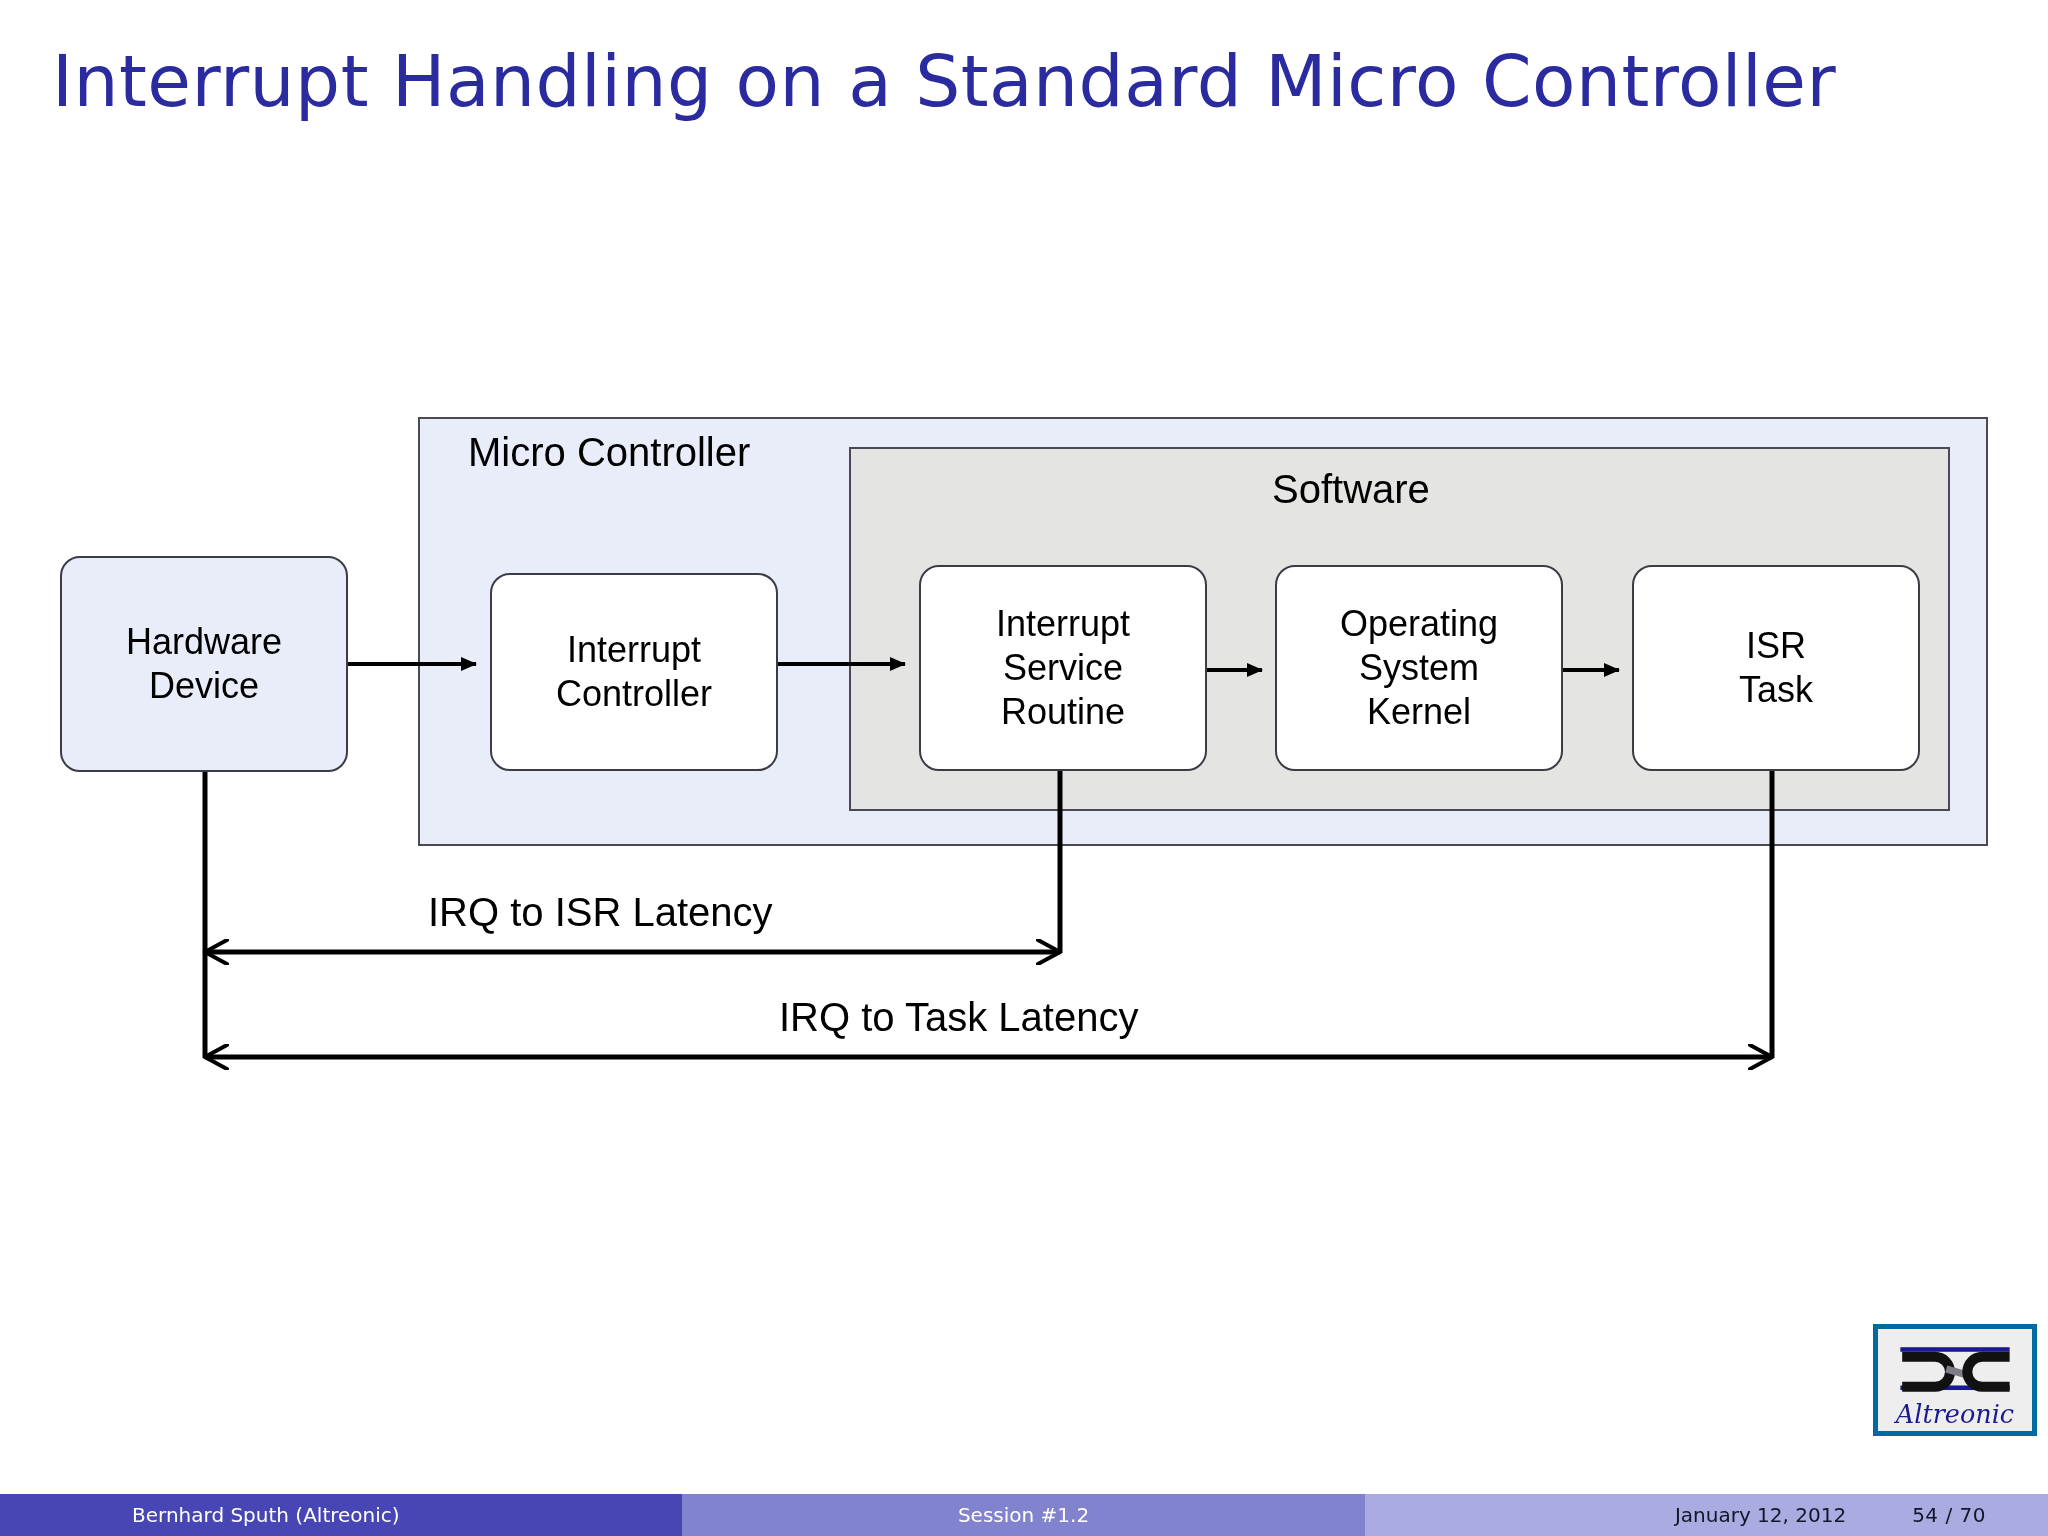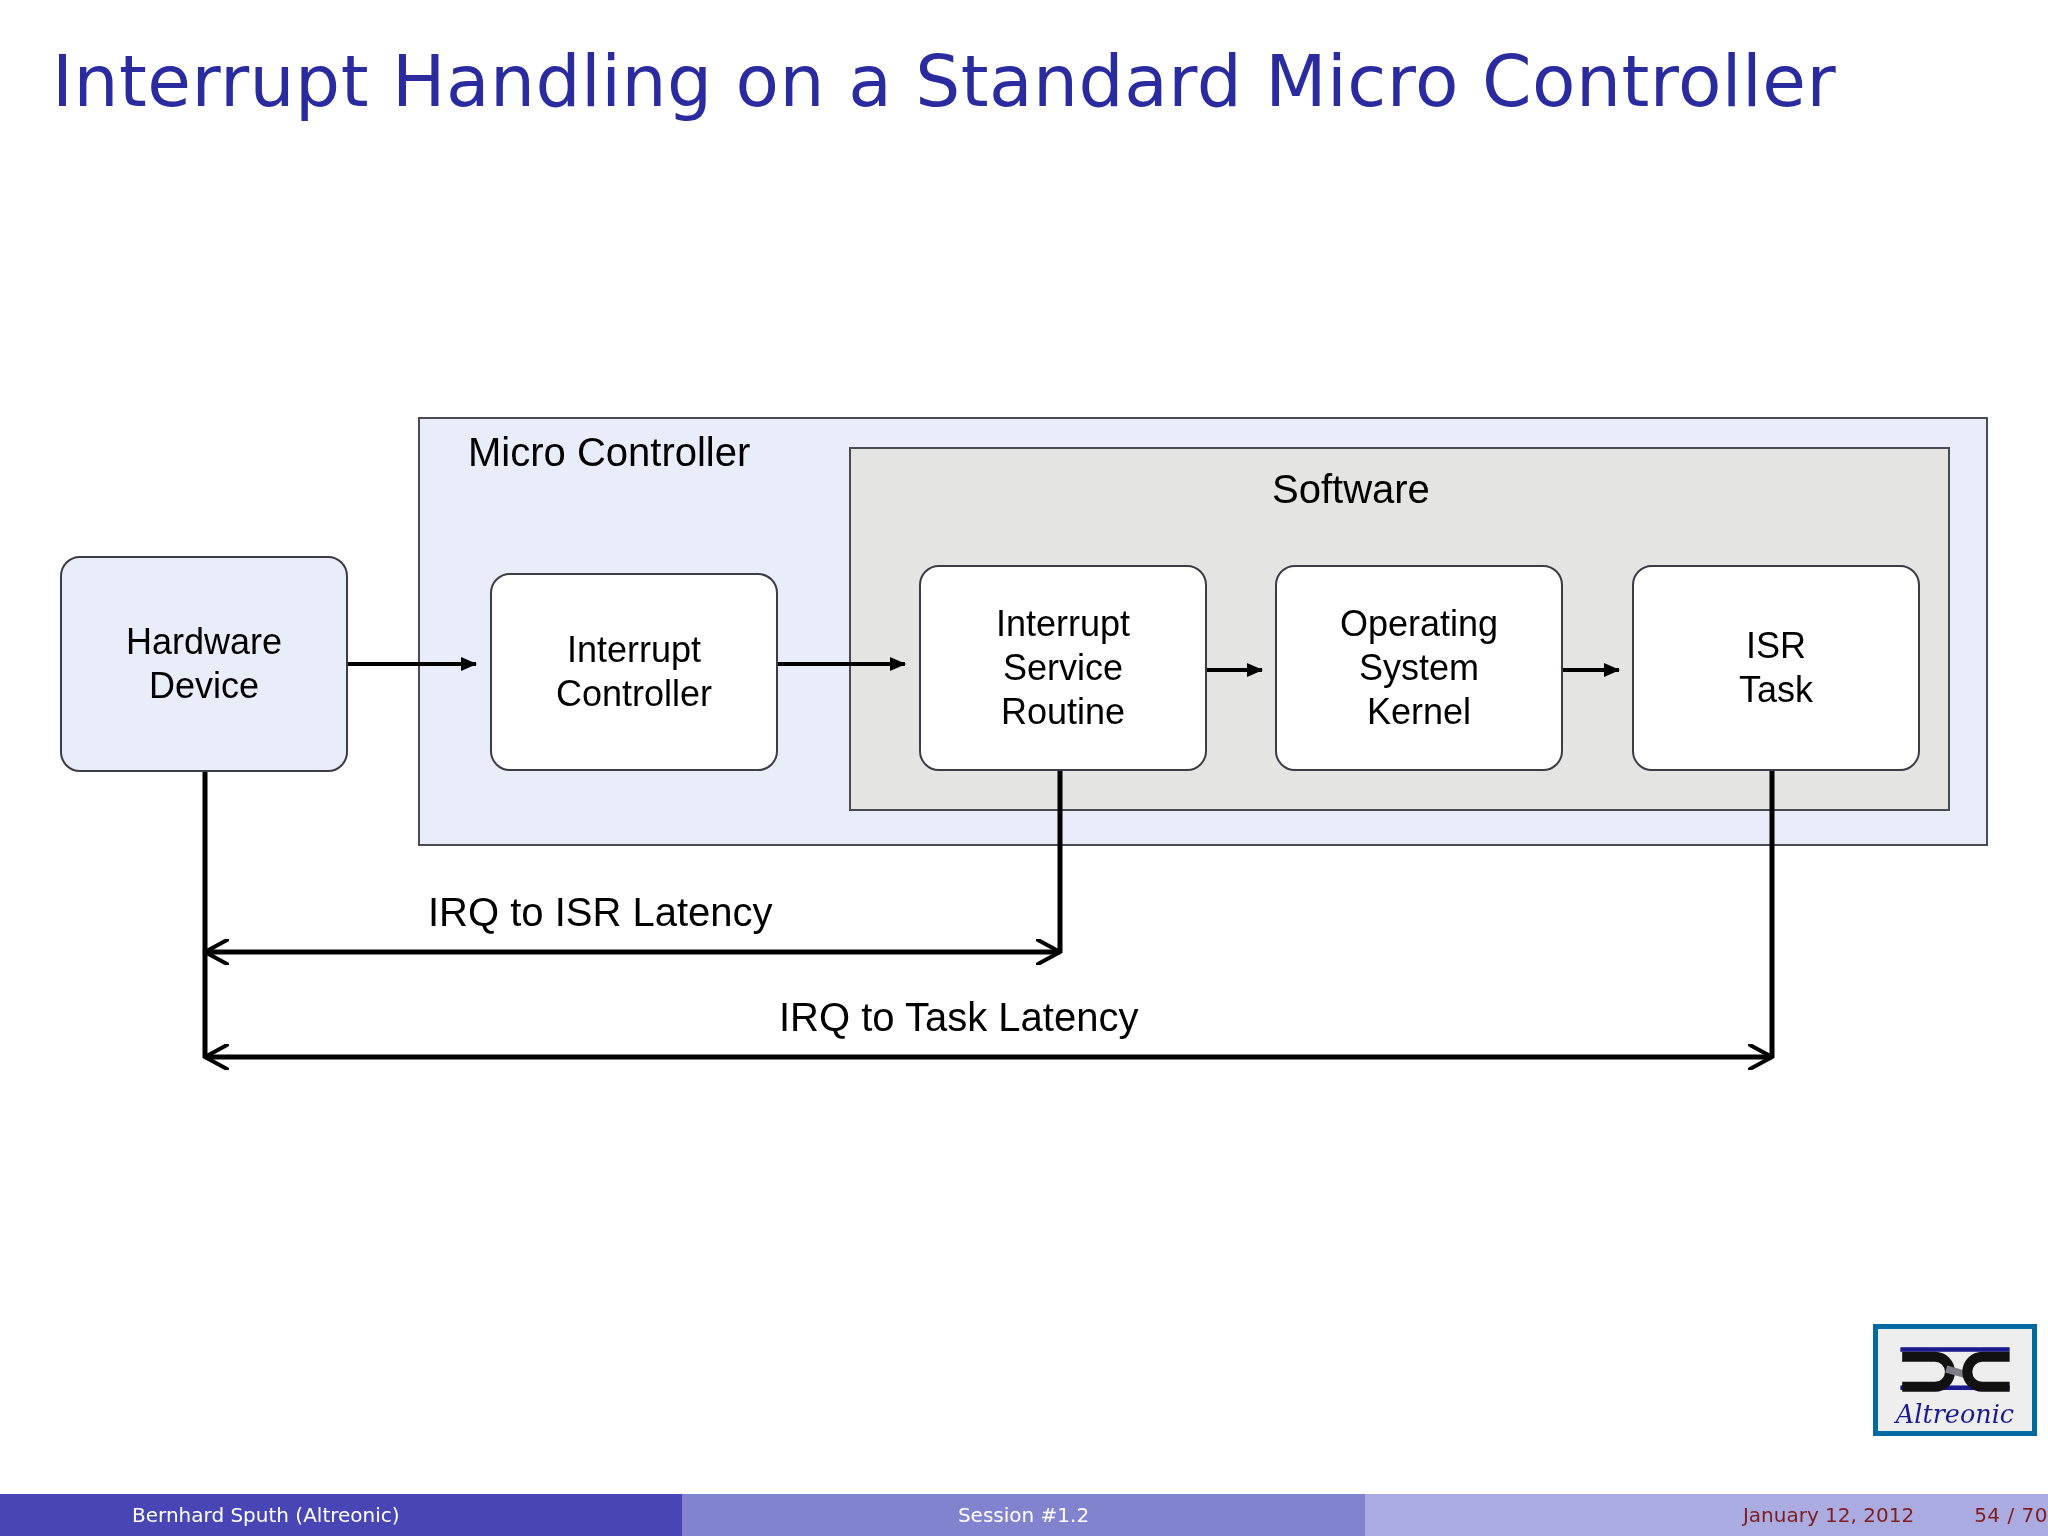--- a/index.html
+++ b/index.html
@@ -147,25 +147,26 @@
     padding-left: 132px;
   }
   #footer-session {
     width: 683px;
     background: #8283ce;
     justify-content: center;
   }
   #footer-meta {
     width: 683px;
     background: #aaabe0;
-    color: #7f1d1d;
+    color: #0f172a;
     justify-content: flex-end;
-    gap: 44px;
-  }
-  #footer-pageno { letter-spacing: 0.5px; margin-left: 16px; }
+    padding-right: 62px;
+    gap: 66px;
+  }
+  #footer-pageno { letter-spacing: 0.5px; }
 </style>
 </head>
 <body>
 
 <div id="slide-title">Interrupt Handling on a Standard Micro Controller</div>
 
 <div id="diagram">
 
   <div class="container-box" id="micro-controller-box"></div>
   <div class="container-label" id="micro-controller-label">Micro Controller</div>

